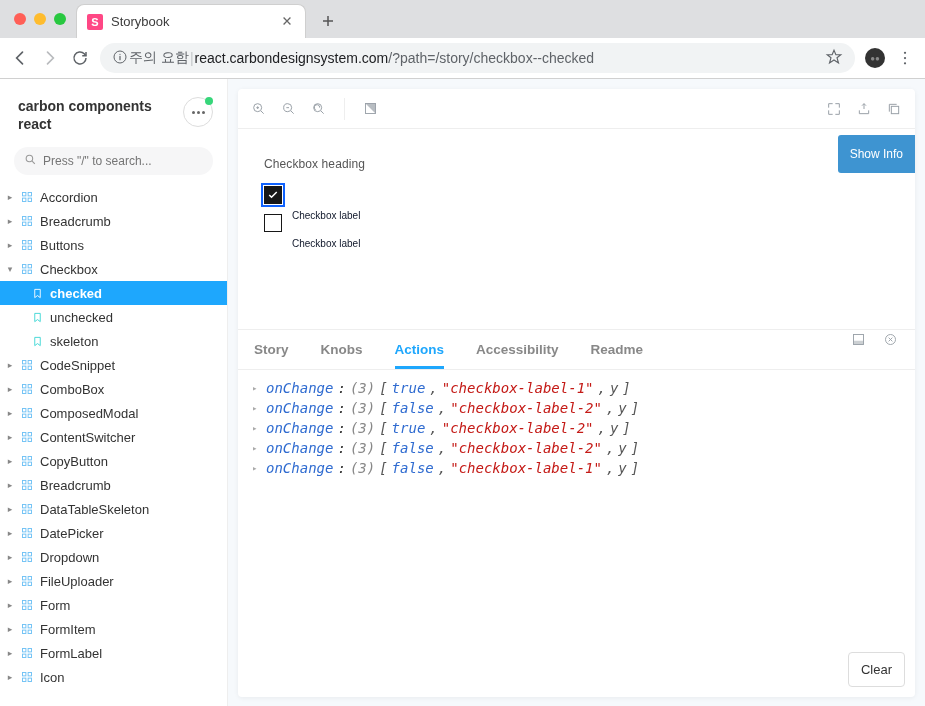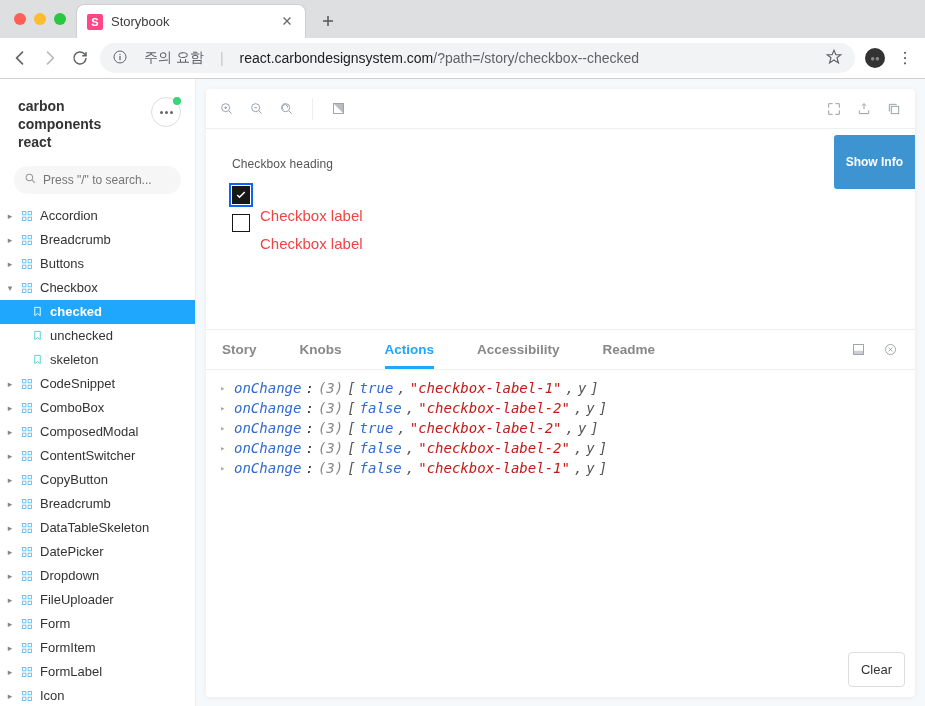--- a/index.html
+++ b/index.html
@@ -53,33 +53,33 @@
     padding: 0 10px; gap: 10px; background:#fff;
   }
   .nav-icon {
     width:20px;height:20px;display:flex;align-items:center;justify-content:center;
     color:#5f6368;cursor:pointer;
   }
   .nav-icon.disabled { color:#b9bbbe; cursor:default; }
   .addr-bar {
     flex:1; height:30px; border-radius:15px;
     background:#f1f3f4; display:flex; align-items:center;
-    padding: 0 12px; gap:16px; color:#5f6368; font-size:14px;
+    padding: 0 12px; gap:1px; color:#5f6368; font-size:14px;
   }
   .addr-text { color:#202124; }
   .addr-text .muted { color:#5f6368; }
   .addr-right { display:flex;align-items:center;gap:14px; }
   .avatar { width:20px;height:20px;border-radius:50%;background:#333;
     display:flex;align-items:center;justify-content:center;color:#888;font-size:8px;
   }
 
   
   .sb-root { display:flex; height: calc(706px - 78px); }
   .sidebar {
-    width: 196px; height:100%; background:#fff;
+    width: 228px; height:100%; background:#fff;
     border-right:1px solid #eee;
     display:flex; flex-direction:column;
     position:relative;
   }
   .brand {
     padding: 18px 60px 14px 18px;
     position:relative;
   }
   .brand-text { font-size:14px; font-weight:700; color:#333; line-height:1.3; }
   .brand-menu {
@@ -142,42 +142,41 @@
   }
   .tb-left { display:flex; align-items:center; gap:12px; }
   .tb-sep { width:1px; height:22px; background:#eee; margin:0 4px; }
   .tb-right { margin-left:auto; display:flex; gap:12px; }
   .tb-icon { width:18px;height:18px; color:#9aa1a8; cursor:pointer; display:flex;align-items:center;justify-content:center;}
 
   .preview { position:relative; flex:0 0 200px; padding:28px 26px; }
   .show-info {
     position:absolute; top:6px; right:0;
     background:#3e94d1; color:#fff;
-    font-size:12px; padding:20px 12px;
+    font-size:12px; padding:12px 12px;
     border-top-left-radius:3px;border-bottom-left-radius:3px;
     cursor:pointer;
-    font-weight:bold;
   }
   .checkbox-heading { font-size:12px; color:#565656; margin-bottom:10px; letter-spacing:0.1px;}
   .cb-row { display:flex; align-items:center; gap:10px; height:28px; }
   .cb {
     width:18px;height:18px;border:1px solid #171717; cursor:pointer;
     display:flex;align-items:center;justify-content:center;
   }
   .cb.checked { background:#171717; outline:2px solid #0f62fe; outline-offset:1px; }
   .cb.checked svg { stroke:#fff; }
-  .cb-label { font-size:15px; color:#ef4444;margin-top:41px; }
+  .cb-label { font-size:10px; color:#0f172a;margin-top:41px; }
 
   
   .addons {
     flex:1; display:flex; flex-direction:column; border-top:1px solid #eee;
     min-height:0;
   }
   .addon-tabs {
-    height:40px; display:flex; align-items:center; gap:43px;
+    height:40px; display:flex; gap:32px;
     padding:0 16px; border-bottom:1px solid #eee; color:#888;
     font-size:13.5px; font-weight:600;
   }
   .addon-tab { cursor:pointer; height:100%; display:flex;align-items:center; }
   .addon-tab.active { color:#1ea7fd; box-shadow: inset 0 -3px 0 #1ea7fd; }
   .addon-tabs-right { margin-left:auto; display:flex; gap:14px; color:#9aa1a8;}
   
   .logs { flex:1; padding:8px 14px; font-family: ui-monospace, SFMono-Regular, Menlo, monospace; font-size:14px; font-style:italic; overflow:auto;}
   .log-line { display:flex; gap:4px; align-items:center; line-height:20px;}
   .log-caret { color:#aaa; font-size:9px; width:10px; font-style:normal;}

